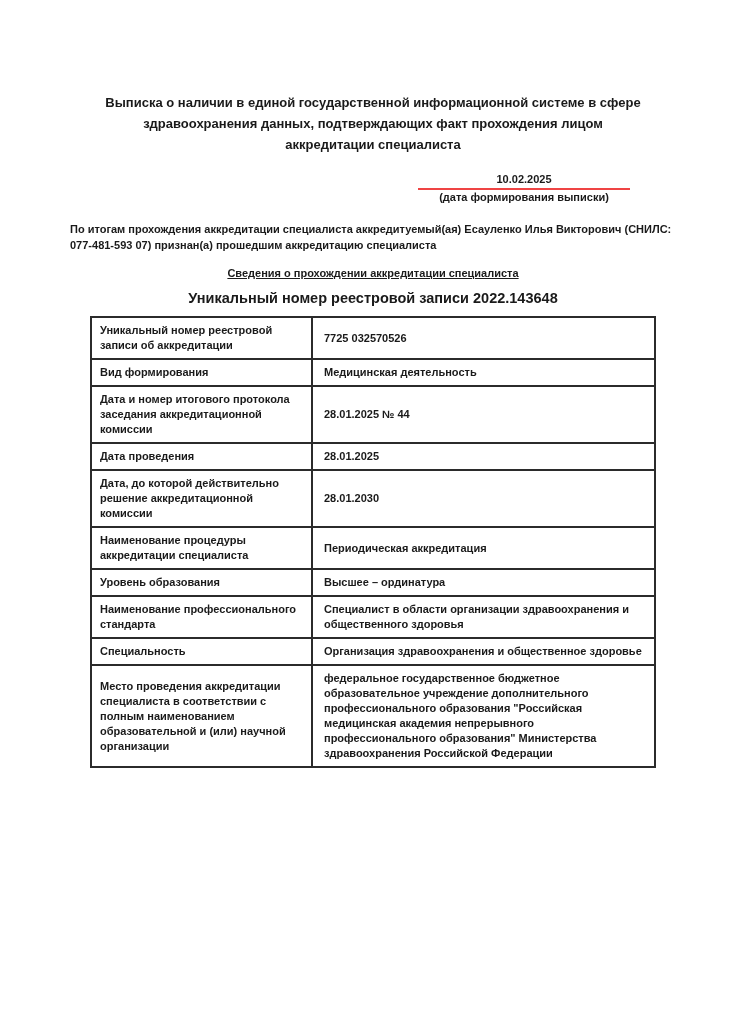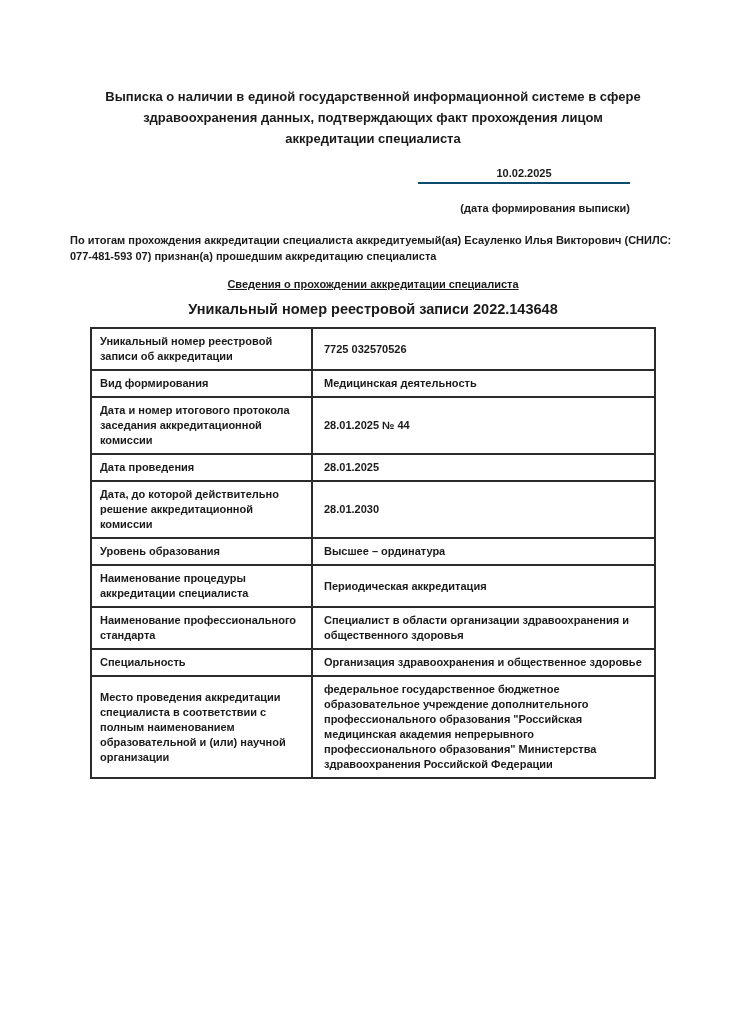--- a/index.html
+++ b/index.html
@@ -13,42 +13,41 @@
     -webkit-font-smoothing: antialiased;
   }
   .page {
     position: relative;
     width: 746px;
     height: 1029px;
     overflow: hidden;
   }
   .doc-title {
     width: 552px;
-    margin: 10px auto;
+    margin: 16px auto;
     padding-top: 76px;
     text-align: center;
     font-size: 13px;
     line-height: 21px;
   }
   .date-block {
     width: 212px;
     margin: 17px 0 0 418px;
     text-align: center;
     font-size: 11px;
     line-height: 14px;
   }
   .date-value {
     display: block;
-    border-bottom: 2px solid #0c4a6e;
+    border-bottom: 2px solid #ef4444;
     padding-bottom: 2px;
   }
   .date-caption {
     display: block;
-    padding-top: 17px;
-    text-align: right;
+    padding-top: 0;
   }
   .summary {
     width: 606px;
     margin: 17px auto 0;
     font-size: 11px;
     line-height: 16px;
   }
   .section-header {
     margin-top: 14px;
     text-align: center;
@@ -113,26 +112,26 @@
       </tr>
       <tr>
         <td class="label-cell">Дата проведения</td>
         <td class="value-cell">28.01.2025</td>
       </tr>
       <tr>
         <td class="label-cell">Дата, до которой действительно решение аккредитационной комиссии</td>
         <td class="value-cell">28.01.2030</td>
       </tr>
       <tr>
+        <td class="label-cell">Наименование процедуры аккредитации специалиста</td>
+        <td class="value-cell">Периодическая аккредитация</td>
+      </tr>
+      <tr>
         <td class="label-cell">Уровень образования</td>
         <td class="value-cell">Высшее – ординатура</td>
-      </tr>
-      <tr>
-        <td class="label-cell">Наименование процедуры аккредитации специалиста</td>
-        <td class="value-cell">Периодическая аккредитация</td>
       </tr>
       <tr>
         <td class="label-cell">Наименование профессионального стандарта</td>
         <td class="value-cell">Специалист в области организации здравоохранения и общественного здоровья</td>
       </tr>
       <tr>
         <td class="label-cell">Специальность</td>
         <td class="value-cell">Организация здравоохранения и общественное здоровье</td>
       </tr>
       <tr>

